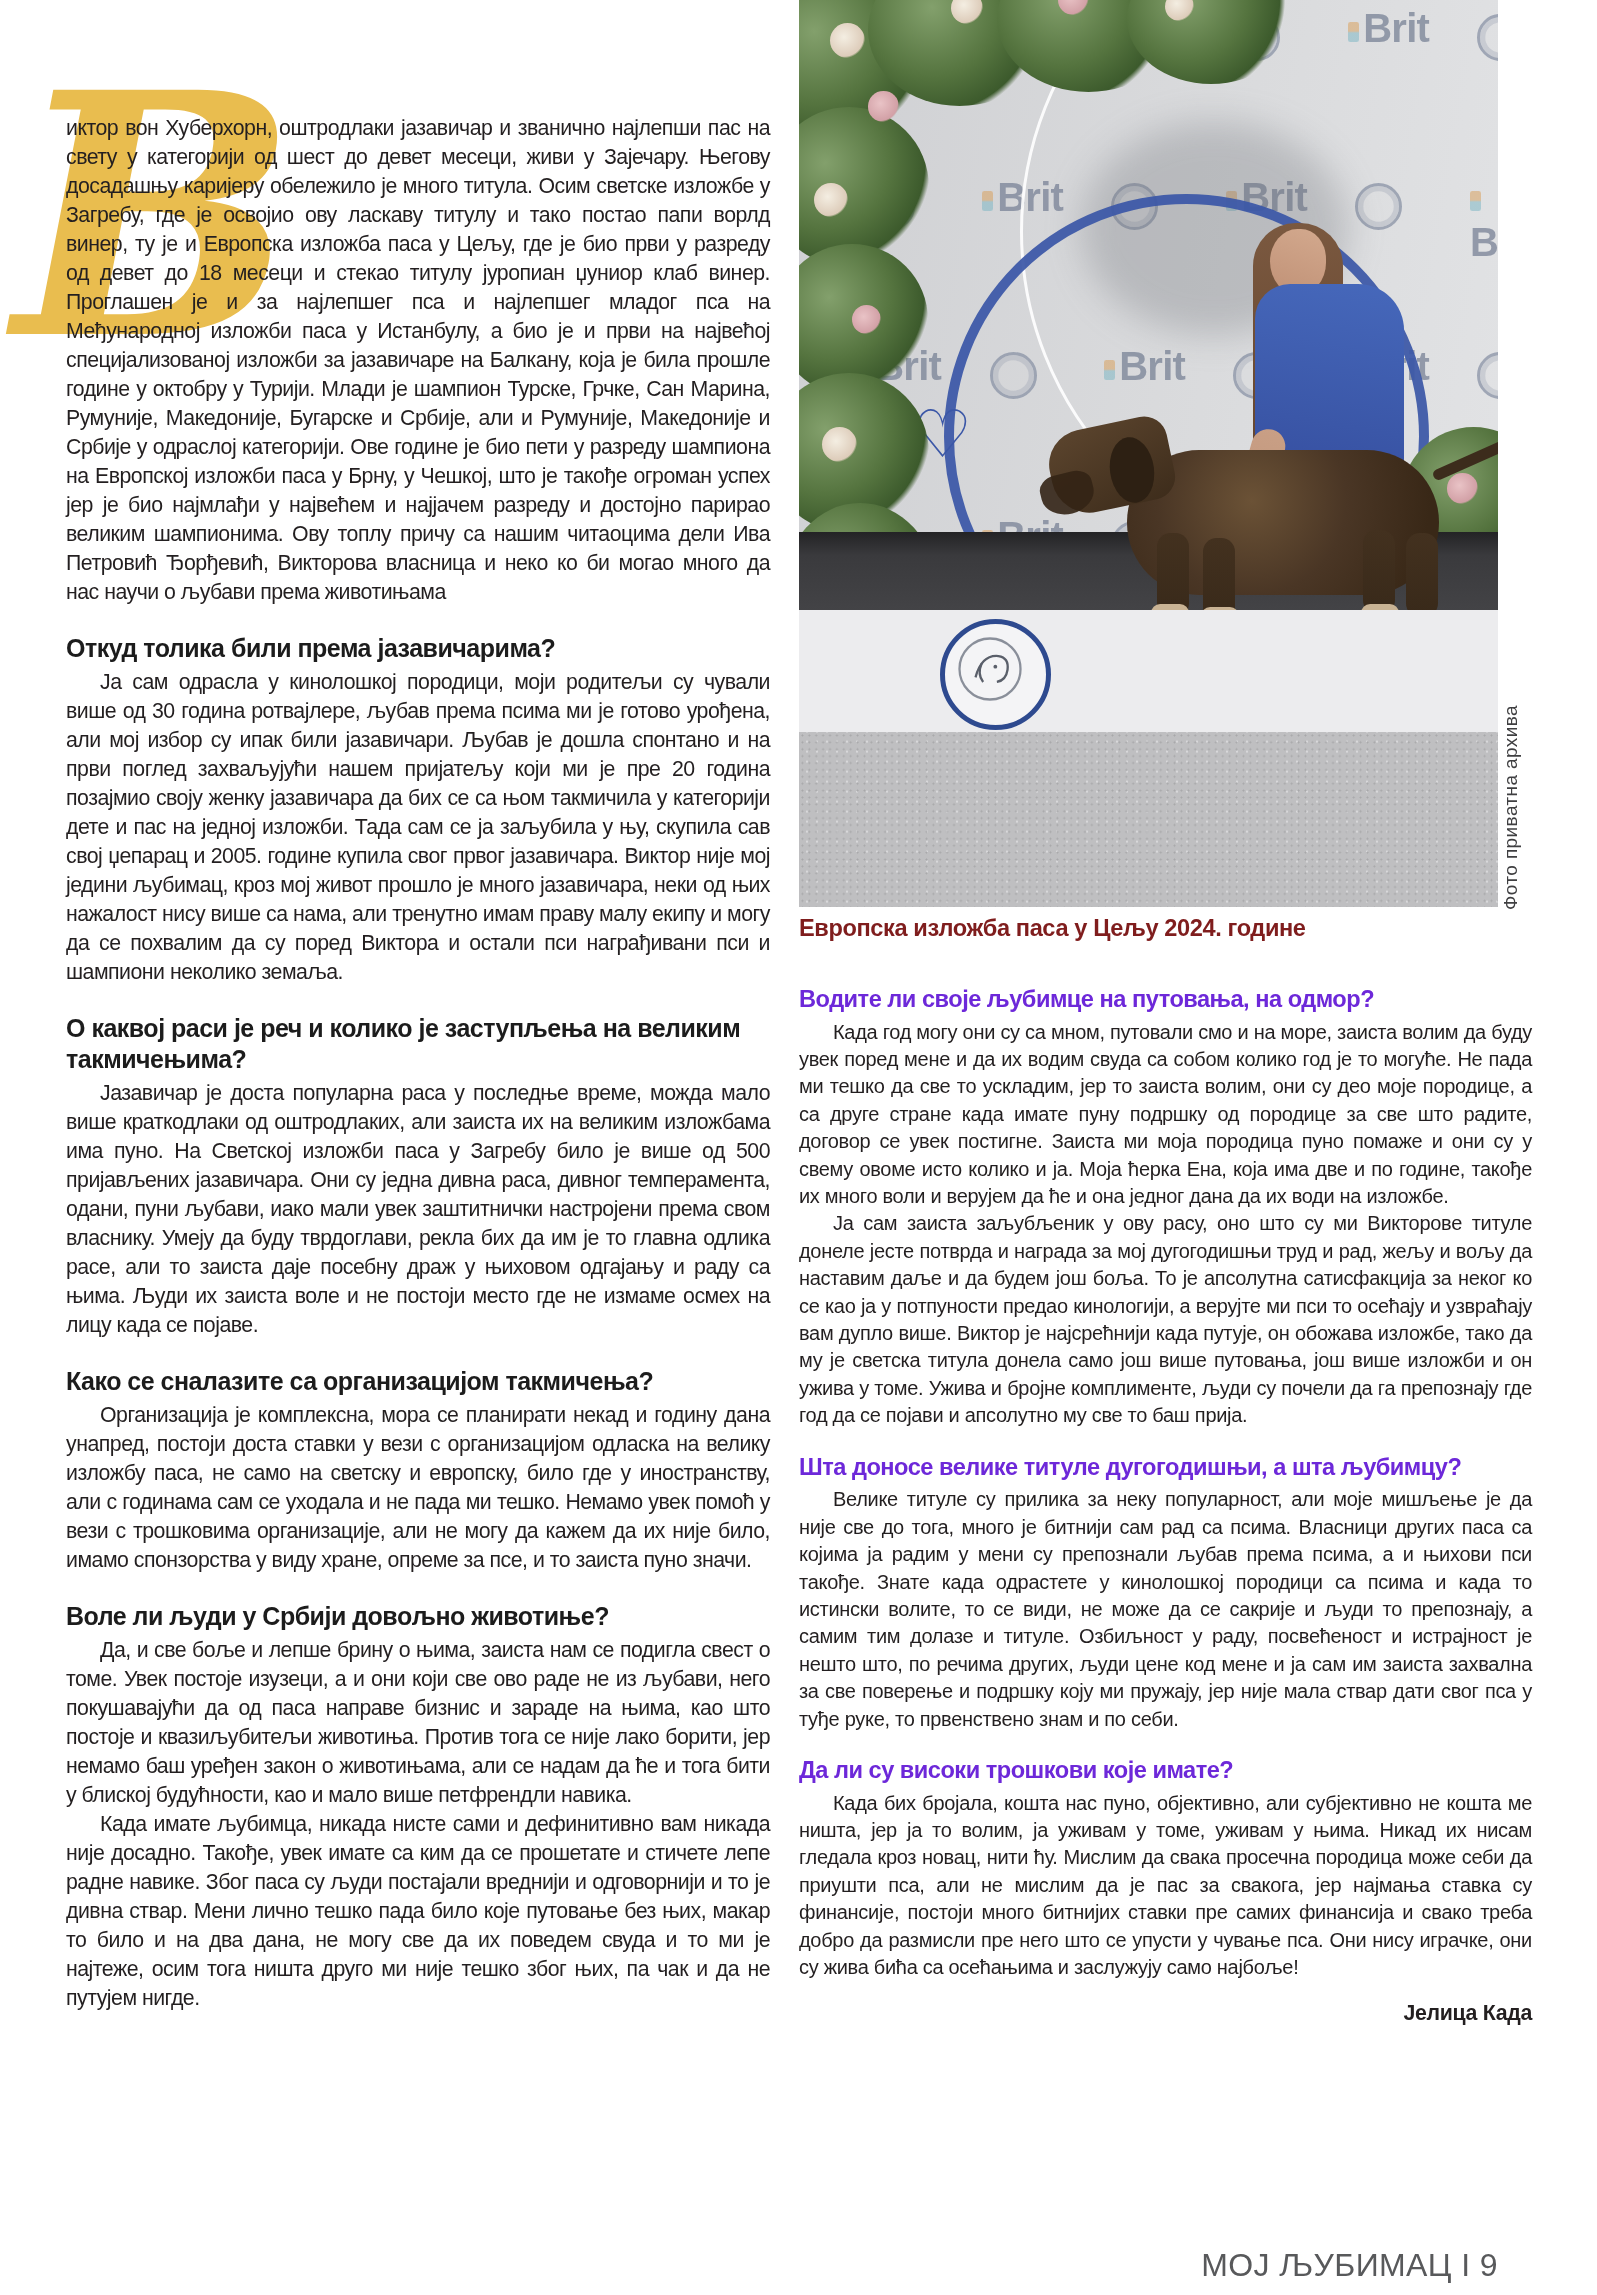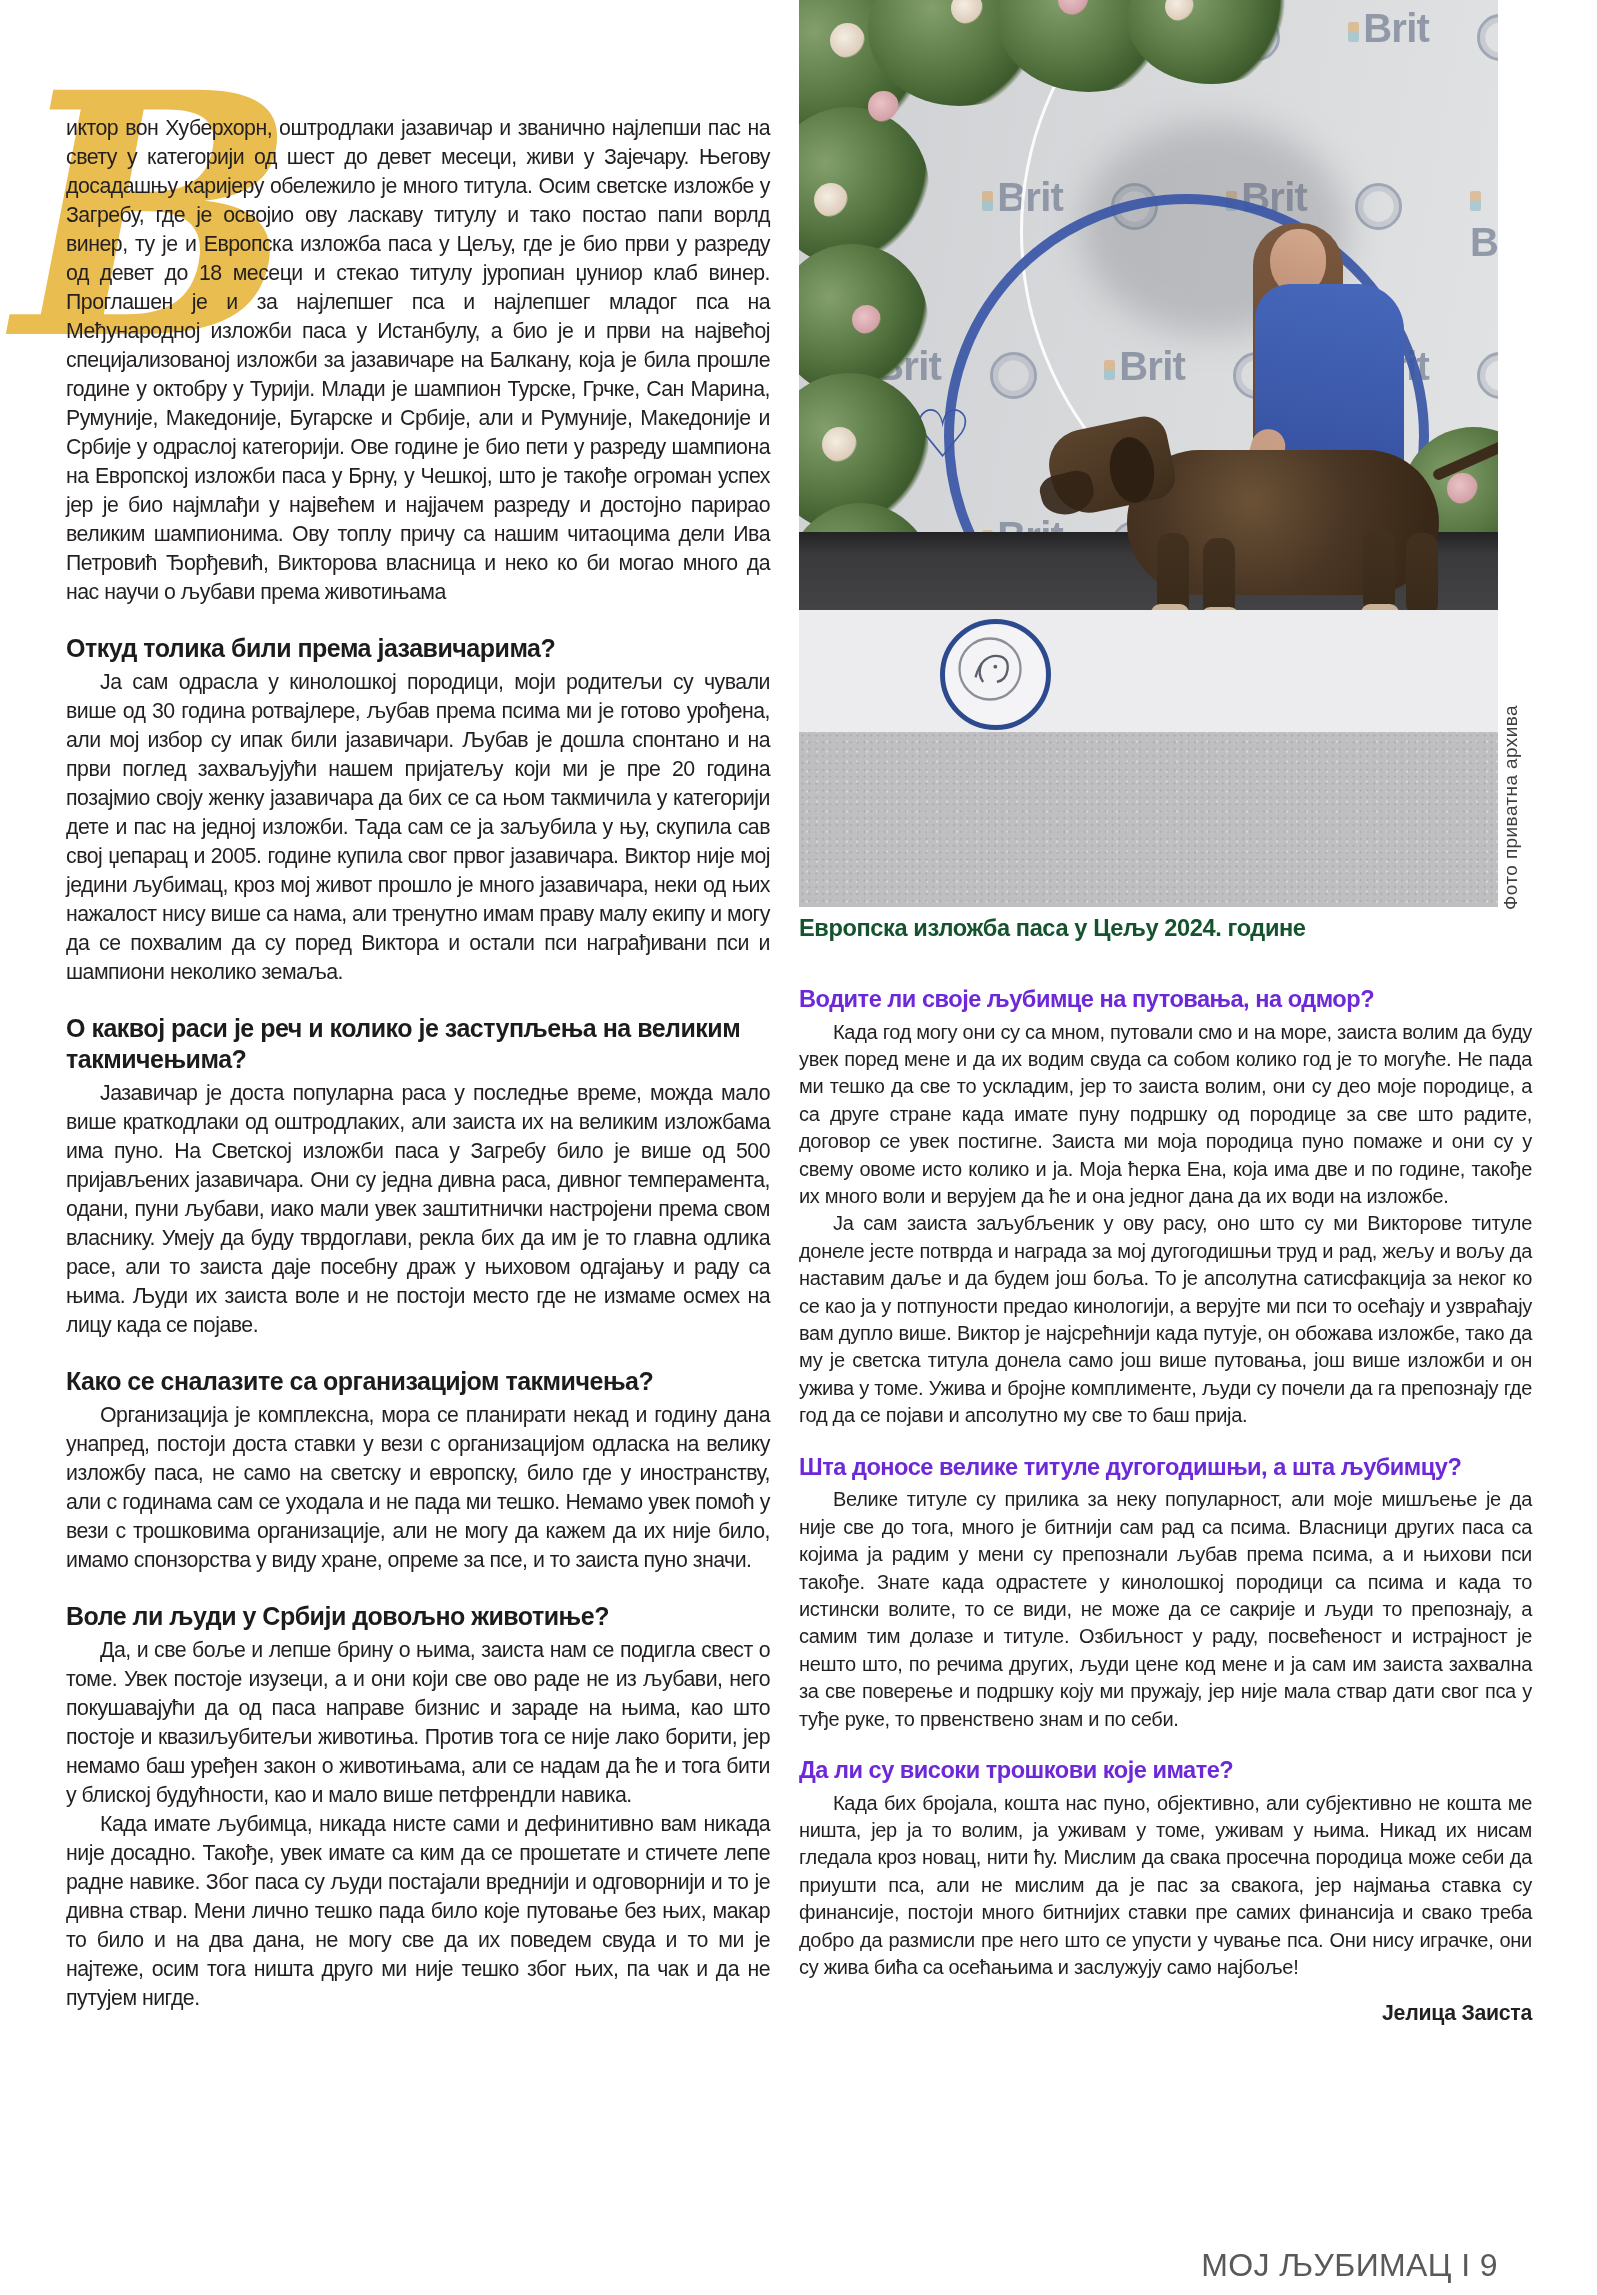--- a/index.html
+++ b/index.html
@@ -104,21 +104,21 @@
   .show-logo { position:absolute; left:141px; top:619px; width:101px; height:101px; border-radius:50%;
     border:5.3px solid #2e4a8f; background:#f4f4f6; }
   
   .photo-credit {
     position:absolute; left:1500px; top:692px; height:218px; width:27.4px;
     writing-mode:vertical-rl; transform:rotate(180deg);
     font-size:19px; color:#3f3f41; letter-spacing:0.4px;
   }
   .photo-caption {
     position:absolute; left:799px; top:915px; width:733px;
-    font-size:23.6px; font-weight:bold; letter-spacing:-0.4px; color:#14532d;
+    font-size:23.6px; font-weight:bold; letter-spacing:-0.4px; color:#7f1d1d;
   }
   .col-right {
     position:absolute; left:799px; top:962px; width:733px;
   }
   .col-right p { font-size:20px; line-height:27.4px; letter-spacing:-0.3px; }
   .col-right h3 { font-size:23.6px; line-height:29px; margin:23px 0 4.6px 0; letter-spacing:-0.5px; color:#6d28d9; }
   .byline { text-align:right; font-weight:bold; font-size:21.3px; margin-top:20px; letter-spacing:-0.3px; }
   .page-footer {
     position:absolute; left:799px; top:2247px; width:699px; text-align:right;
     font-size:32px; color:#58595b; letter-spacing:0.4px;
@@ -261,17 +261,17 @@
     <p class="answer">Ја сам заиста заљубљеник у ову расу, оно што су ми Викторове титуле донеле јесте потврда и награда за мој дугогодишњи труд и рад, жељу и вољу да наставим даље и да будем још боља. То је апсолутна сатисфакција за неког ко се као ја у потпуности предао кинологији, а верујте ми пси то осећају и узвраћају вам дупло више. Виктор је најсрећнији када путује, он обожава изложбе, тако да му је светска титула донела само још више путовања, још више изложби и он ужива у томе. Ужива и бројне комплименте, људи су почели да га препознају где год да се појави и апсолутно му све то баш прија.</p>
   </section>
   <section>
     <h3>Шта доносе велике титуле дугогодишњи, а шта љубимцу?</h3>
     <p class="answer">Велике титуле су прилика за неку популарност, али моје мишљење је да није све до тога, много је битнији сам рад са псима. Власници других паса са којима ја радим у мени су препознали љубав према псима, а и њихови пси такође. Знате када одрастете у кинолошкој породици са псима и када то истински волите, то се види, не може да се сакрије и људи то препознају, а самим тим долазе и титуле. Озбиљност у раду, посвећеност и истрајност је нешто што, по речима других, људи цене код мене и ја сам им заиста захвална за све поверење и подршку коју ми пружају, јер није мала ствар дати свог пса у туђе руке, то првенствено знам и по себи.</p>
   </section>
   <section>
     <h3>Да ли су високи трошкови које имате?</h3>
     <p class="answer">Када бих бројала, кошта нас пуно, објективно, али субјективно не кошта ме ништа, јер ја то волим, ја уживам у томе, уживам у њима. Никад их нисам гледала кроз новац, нити ћу. Мислим да свака просечна породица може себи да приушти пса, али не мислим да је пас за свакога, јер најмања ставка су финансије, постоји много битнијих ставки пре самих финансија и свако треба добро да размисли пре него што се упусти у чување пса. Они нису играчке, они су жива бића са осећањима и заслужују само најбоље!</p>
   </section>
-  <div class="byline">Јелица Заиста</div>
+  <div class="byline">Јелица Када</div>
 </div>
 
 <div class="page-footer">МОЈ ЉУБИМАЦ I 9</div>
 
 
 </body></html>

